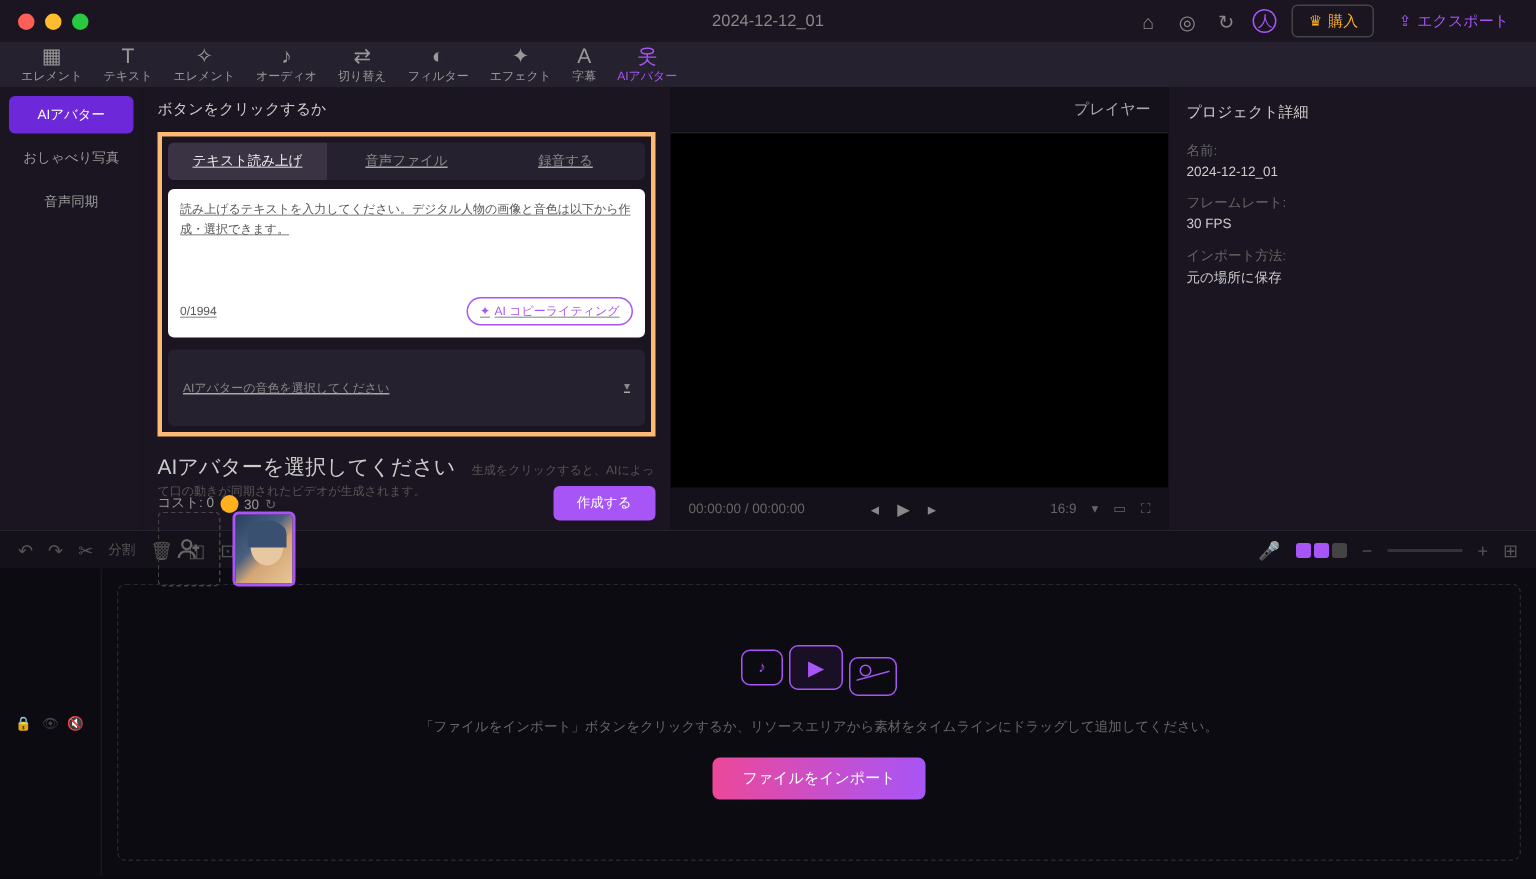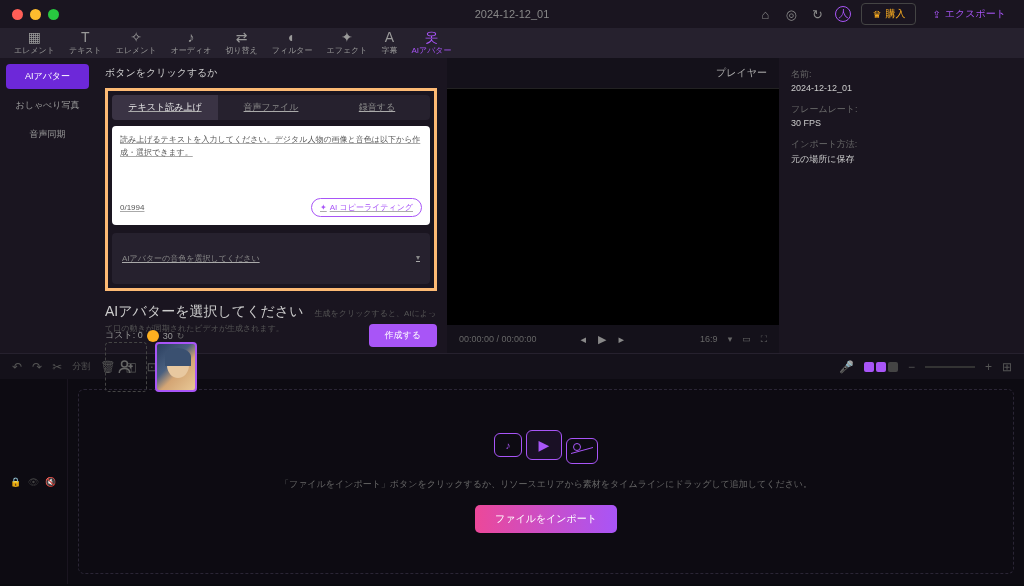--- a/index.html
+++ b/index.html
@@ -225,20 +225,21 @@
       <div class="pc-right">
         <span>16:9</span>
           <span>▾</span>
         <span>▭</span>
         <span>⛶</span>
       </div>
     </div>
   </div>
 
   <div class="details">
+    <div class="details-header">プロジェクト詳細</div>
     <div class="detail-row">
       <div class="detail-label">名前:</div>
       <div class="detail-value">2024-12-12_01</div>
     </div>
     <div class="detail-row">
       <div class="detail-label">フレームレート:</div>
       <div class="detail-value">30 FPS</div>
     </div>
     <div class="detail-row">
       <div class="detail-label">インポート方法:</div>

